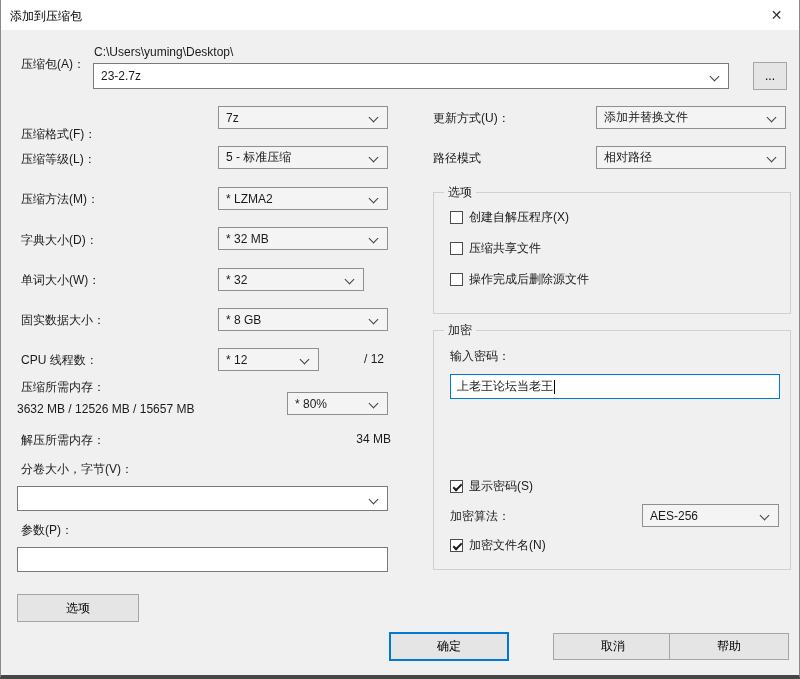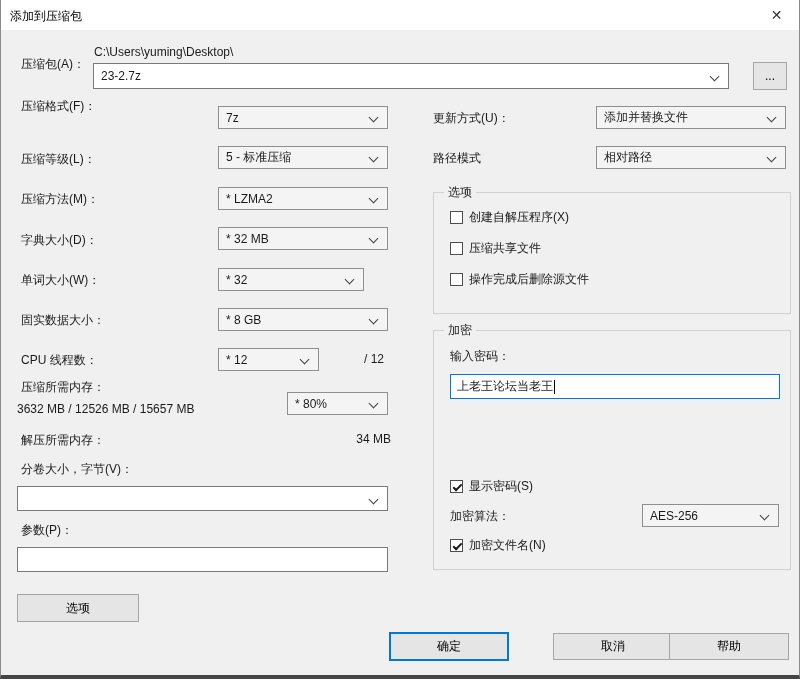--- a/index.html
+++ b/index.html
@@ -87,21 +87,21 @@
   <div class="lbl" style="left:20px;top:56px">压缩包(A)：</div>
   <div class="lbl" style="left:93px;top:45px">C:\Users\yuming\Desktop\</div>
   <div class="combo white" style="left:92px;top:63px;width:636px;height:26px">
     <span class="combo-text">23-2.7z</span>
     <span class="chev" style="top:9px"></span>
   </div>
   <div class="btn" style="left:752px;top:62px;width:34px;height:28px">
     <span>...</span>
   </div>
 
-  <div class="lbl" style="left:20px;top:98px">压缩格式(F)：</div>
+  <div class="lbl" style="left:20px;top:126px">压缩格式(F)：</div>
   <div class="combo" style="left:217px;top:106px;width:170px">
     <span class="combo-text">7z</span>
     <span class="chev"></span>
   </div>
 
   <div class="lbl" style="left:20px;top:151px">压缩等级(L)：</div>
   <div class="combo" style="left:217px;top:146px;width:170px">
     <span class="combo-text">5 - 标准压缩</span>
     <span class="chev"></span>
   </div>

